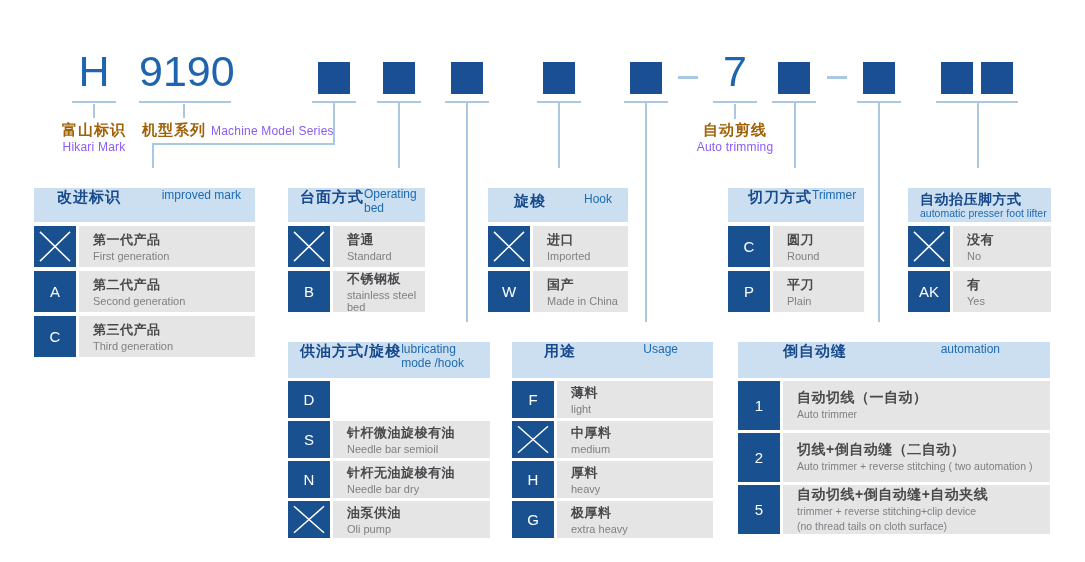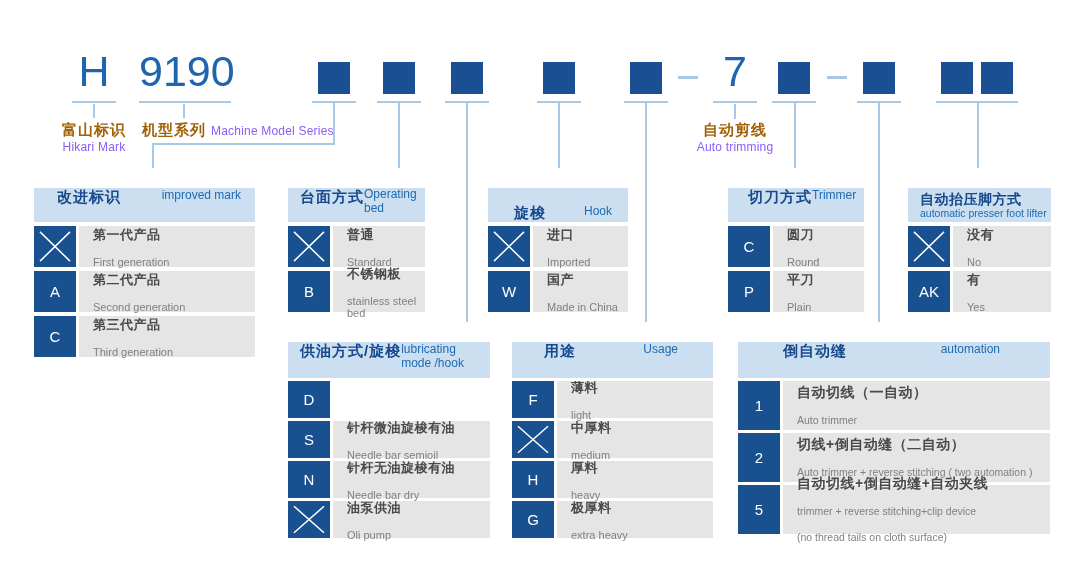--- a/index.html
+++ b/index.html
@@ -23,40 +23,40 @@
 
   
   .spec-box { position:absolute; }
   .hdr { background:#cbdff0; display:flex; align-items:flex-start; justify-content:space-between;margin-top:20px; }
   .spec-title { font-size:15px; font-weight:bold; color:#17498c; letter-spacing:1px; white-space:nowrap; }
   .spec-sub { font-size:12px; color:#1e6ab3; }
   .row { display:flex; }
   .key { flex:none; width:42px; background:#19508f; color:#ffffff; display:flex; align-items:center; justify-content:center;
          font-size:15px; margin-right:3px; position:relative; }
   .key svg { position:absolute; left:0; top:0; width:100%; height:100%; display:block; }
-  .rowbody { flex:1; background:#e5e5e6; display:flex; flex-direction:column; justify-content:center; padding-left:14px; gap:12px; }
+  .rowbody { flex:1; background:#e5e5e6; display:flex; flex-direction:column; justify-content:center; padding-left:14px; gap:1px; }
   .zh { font-size:13px; font-weight:bold; color:#48494b; letter-spacing:.5px; }
   .en { font-size:11px; color:#7e8083; }
 
   
   .b0{left:34px;top:168px;width:221px} .b1{left:288px;top:168px;width:137px}
   .b2{left:488px;top:168px;width:140px} .b3{left:728px;top:168px;width:136px}
   .b4{left:908px;top:168px;width:143px} .b5{left:288px;top:322px;width:202px}
   .b6{left:512px;top:322px;width:201px} .b7{left:738px;top:322px;width:312px}
 
   .b0 .hdr,.b1 .hdr,.b2 .hdr,.b3 .hdr,.b4 .hdr{height:34px}
   .b5 .hdr,.b6 .hdr,.b7 .hdr{height:36px}
   .b0 .row,.b1 .row,.b2 .row,.b3 .row,.b4 .row{height:41px;margin-top:4px}
   .b5 .row,.b6 .row{height:37px;margin-top:3px}
   .b7 .row{height:49px;margin-top:3px}
 
   .b0 .hdr{padding:0 14px 0 23px}
   .b1 .hdr{padding:0 6px 0 12px}
   .b1 .spec-sub{width:64px;line-height:1.15}
-  .b2 .hdr{padding:16px 16px 0 26px}
+  .b2 .hdr{padding:4px 16px 0 26px}
   .b3 .hdr{padding:0 14px 0 20px}
   .b4 .hdr{display:block;padding:3px 0 0 12px}
   .b4 .spec-title{font-size:14px;display:block;letter-spacing:.5px;line-height:1.2}
   .b4 .spec-sub{font-size:10.5px;display:block;line-height:1.1}
   .b5 .hdr{padding:0 20px 0 12px}
   .b5 .spec-sub{width:72px;line-height:1.2}
   .b6 .hdr{padding:0 35px 0 32px}
   .b7 .hdr{padding:0 50px 0 45px}
   .b7 .zh{font-size:14px}
   .b7 .en{font-size:10.5px;line-height:1.25}

